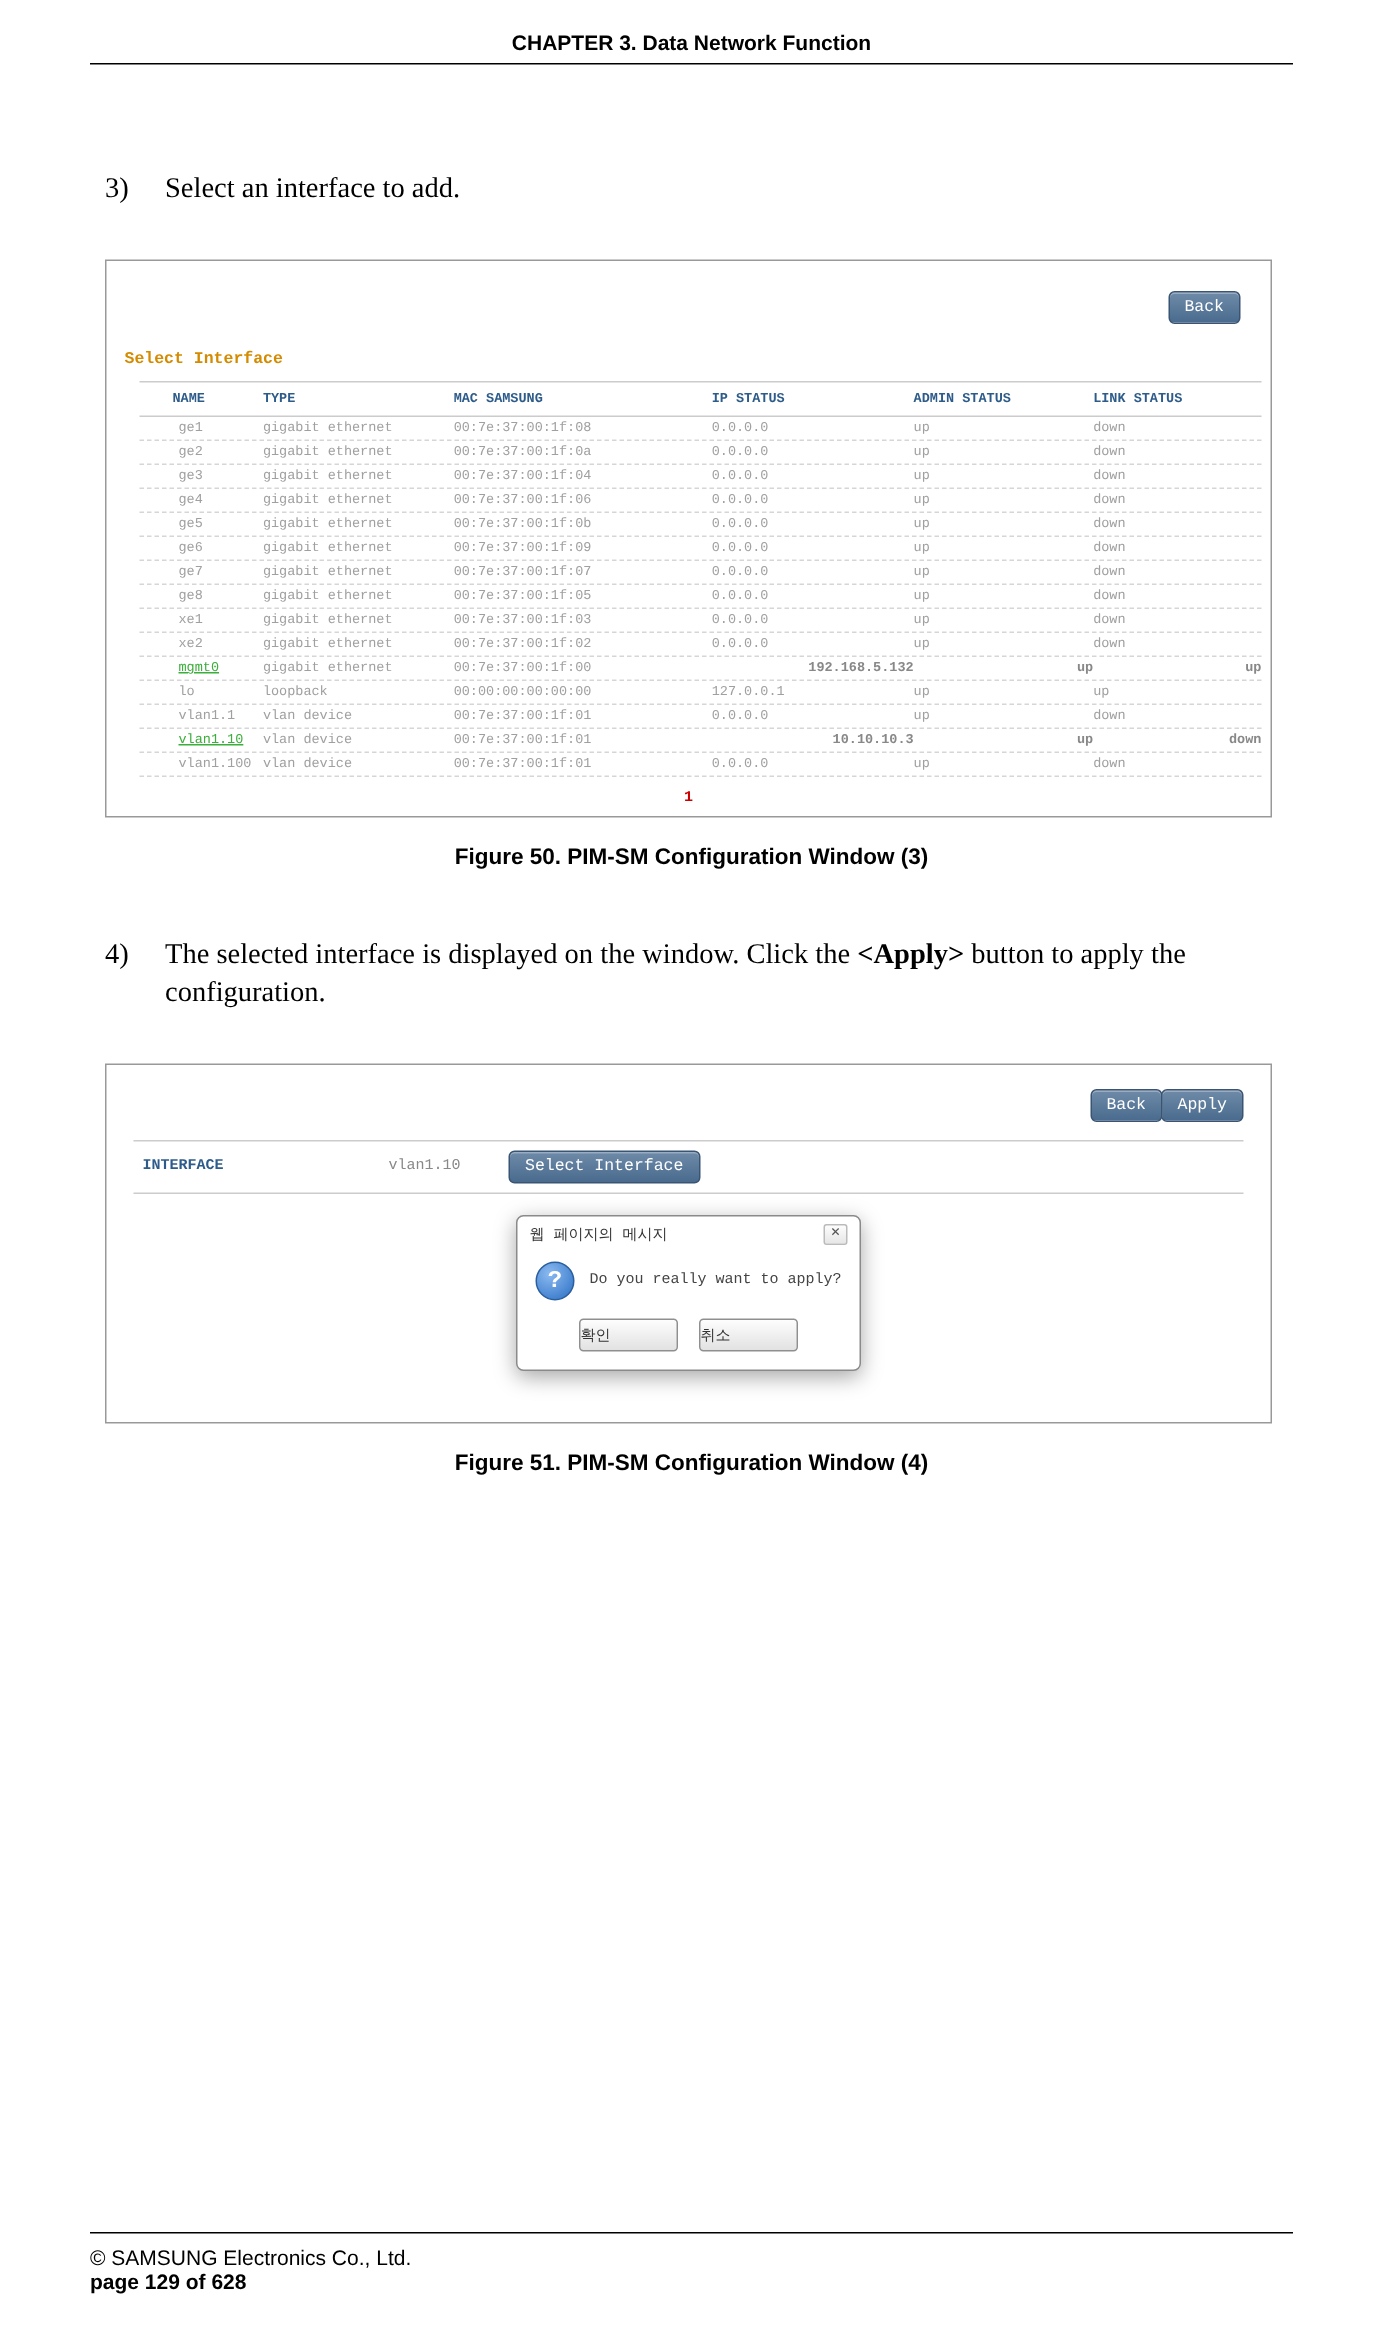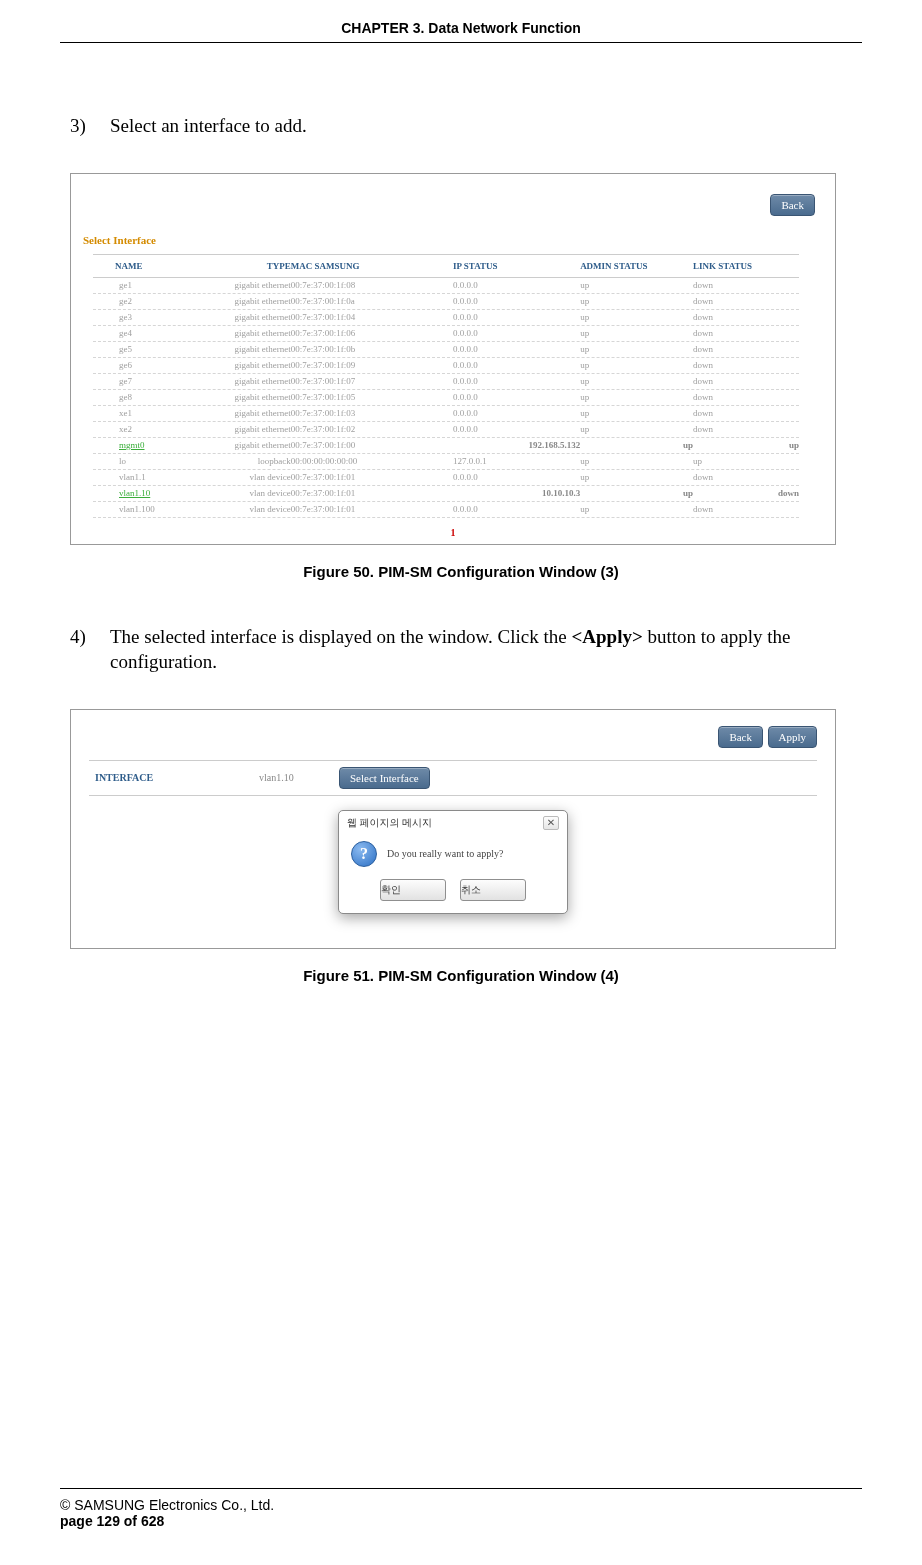--- a/index.html
+++ b/index.html
@@ -30,23 +30,23 @@
     margin-bottom: 34px;
     line-height: 1.35;
   }
   .step .num { width: 40px; flex-shrink: 0; }
   .step .txt { flex: 1; }
 
   
   .fig {
     border: 1.5px solid #999;
     background: #fff;
-    margin: 0 16px 18px 0;
+    margin: 0 4px 18px 0;
     position: relative;
-    font-family: Liberation Serif, serif;
+    font-family: Liberation Mono, monospace;
     padding-left: 45px;
   }
   .fig1 { height: 372px; }
 
   .btn-blue {
     position: absolute;
     background: linear-gradient(#6e8aa8,#4a6b8e);
     color: #fff;
     font-size: 11px;
     border: 1px solid #3a5573;
@@ -59,35 +59,35 @@
   .select-label {
     position: absolute;
     top: 60px; left: 12px;
     color: #d48b00;
     font-weight: bold;
     font-size: 11px;
   }
 
   .tbl {
     position: absolute;
-    top: 80px; left: 22px; right: 36px;
+    top: 80px; left: 22px; right: 6px;
     font-size: 9px;
     color: #a0a0a0;
   }
   .tbl-head {
     display: flex;
     border-top: 1px solid #ccc;
     border-bottom: 1px solid #ccc;
     padding: 6px 0;
     color: #2e5c8a;
     font-weight: bold;
     font-size: 9px;
   }
   .c-name  { width: 11%; padding-left: 22px; }
-  .c-type  { width: 17%; text-align: right; }
+  .c-type  { width: 17%; }
   .c-mac   { width: 23%; }
   .c-ip    { width: 18%; }
   .c-admin { width: 16%; }
   .c-link  { width: 15%; text-align: left; }
   .tbl-row {
     display: flex;
     border-bottom: 1px dashed #d6d6d6;
     padding: 2.5px 0;
     font-size: 9px;
   }

